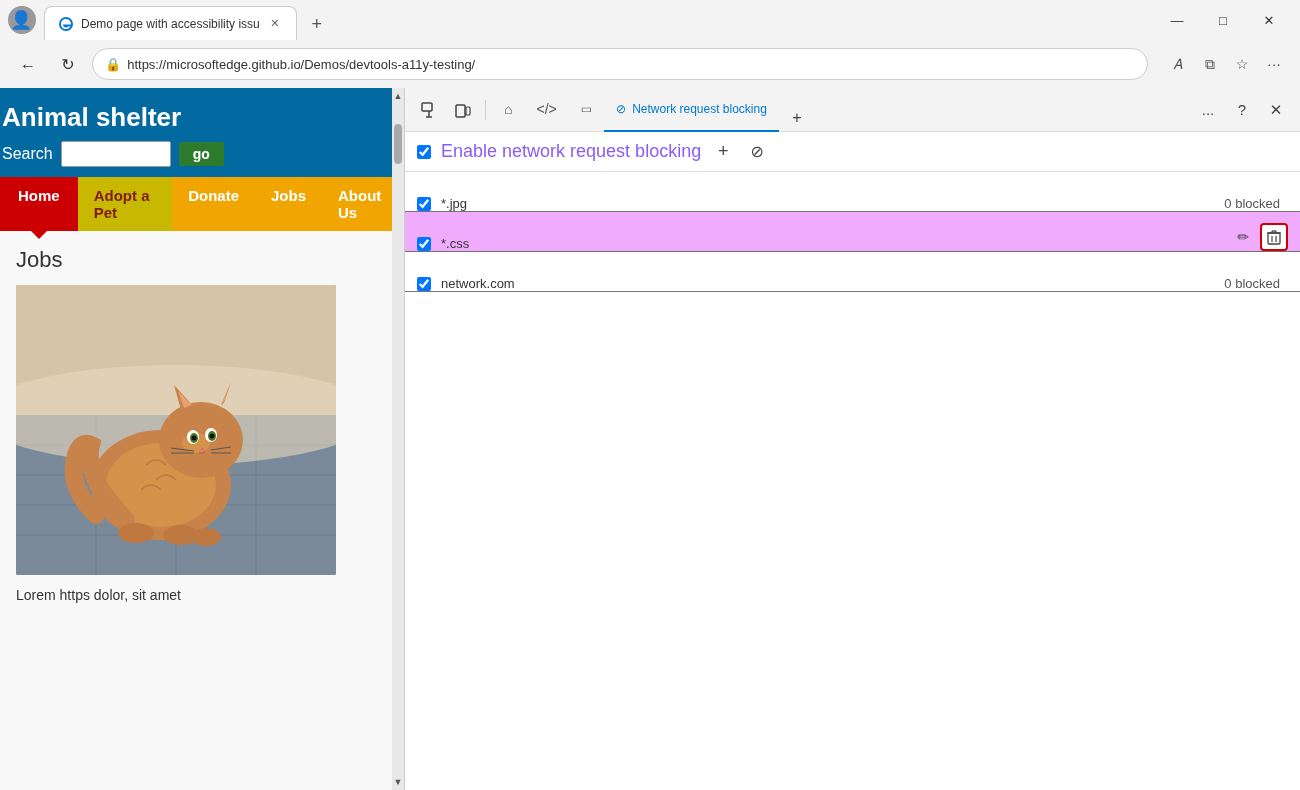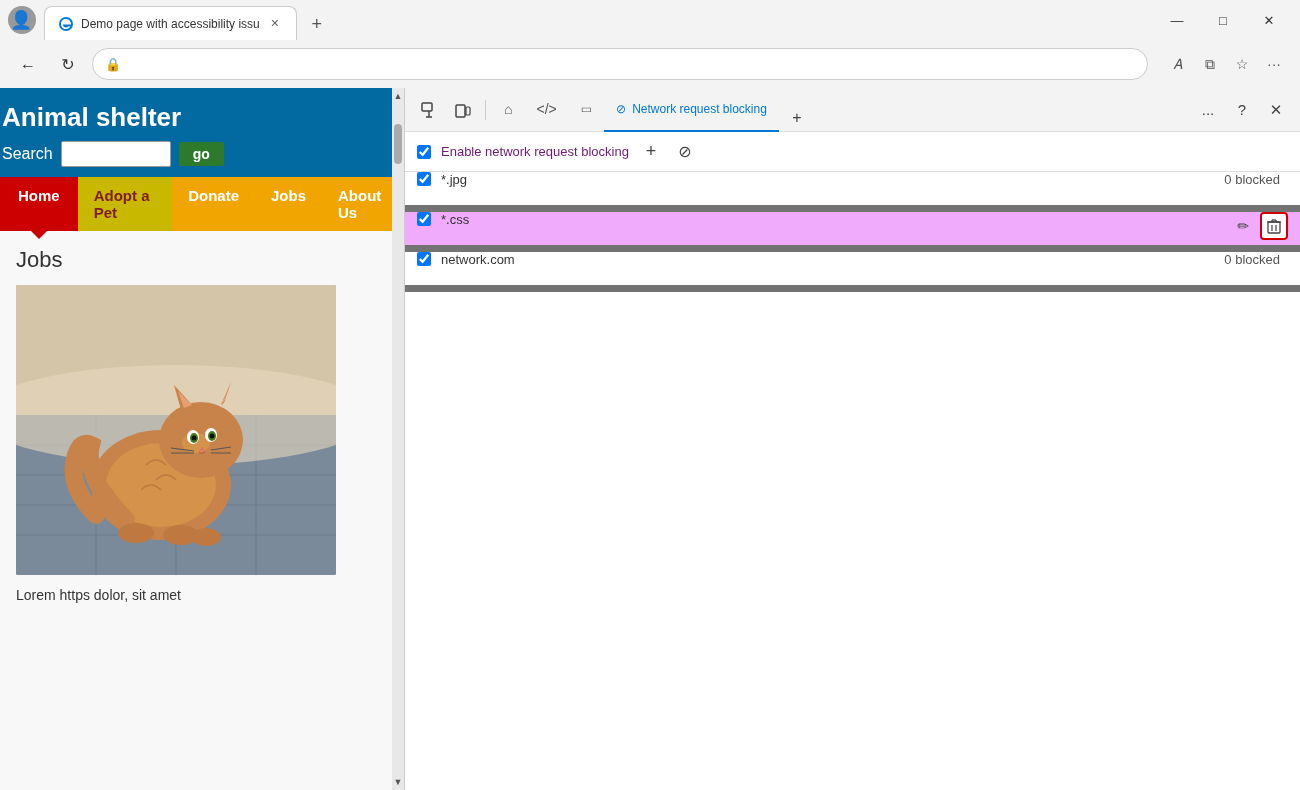--- a/index.html
+++ b/index.html
@@ -180,37 +180,37 @@
       font-size: 16px; color: #444; margin-left: 4px;
     }
     .dt-right-btns { display: flex; gap: 2px; margin-left: auto; }
 
     
     .nrb-toolbar {
       display: flex; align-items: center; height: 40px; padding: 0 12px;
       border-bottom: 1px solid #ddd; gap: 10px;
     }
     .nrb-checkbox { width: 14px; height: 14px; cursor: pointer; }
-    .nrb-enable-label { font-size: 13px; color: #701a75; }
+    .nrb-enable-label { font-size: 18px; color: #8b5cf6; }
     .nrb-add-btn {
       width: 24px; height: 24px; display: flex; align-items: center;
       justify-content: center; font-size: 18px; color: #444; cursor: pointer;
       border-radius: 4px;
     }
     .nrb-clear-btn {
       width: 24px; height: 24px; display: flex; align-items: center;
       justify-content: center; font-size: 16px; color: #444; cursor: pointer;
       border-radius: 4px;
     }
 
     
     .blocking-list { flex: 1; overflow-y: auto; }
     .blocking-item {
-      display: flex; align-items: flex-start; height: 40px; padding: 0 12px;
-      border-bottom: 7px solid #737373; position: relative;
+      display: flex; align-items: flex-end; height: 40px; padding: 0 12px;
+      border-bottom: 1px solid #737373; position: relative;
     }
     .blocking-item.active-row { background: #f0abfc; }
     .blocking-item-check { width: 14px; height: 14px; margin-right: 10px; cursor: pointer; }
     .blocking-item-pattern { font-size: 13px; color: #333; flex: 1; }
     .blocking-item-count { font-size: 13px; color: #555; margin-right: 8px; }
     .blocking-item-actions { display: flex; gap: 4px; align-items: center; }
     .action-btn {
       width: 26px; height: 26px; display: flex; align-items: center;
       justify-content: center; border-radius: 4px; cursor: pointer;
       font-size: 14px; color: #444;
@@ -261,20 +261,21 @@
       <div class="win-btn close">✕</div>
     </div>
   </div>
 
   <div class="address-bar">
     <div class="nav-btn">←</div>
     <div class="nav-btn">↻</div>
 
     <div class="address-input-wrap">
       <span class="lock-icon">🔒</span>
+      <span class="address-text">https://microsoftedge.github.io/Demos/devtools-a11y-testing/</span>
     </div>
 
     <div class="address-right-icons">
       <div class="addr-icon-btn">𝐴</div>
       <div class="addr-icon-btn">⧉</div>
       <div class="addr-icon-btn">☆</div>
       <div class="addr-icon-btn">···</div>
     </div>
   </div>
 

